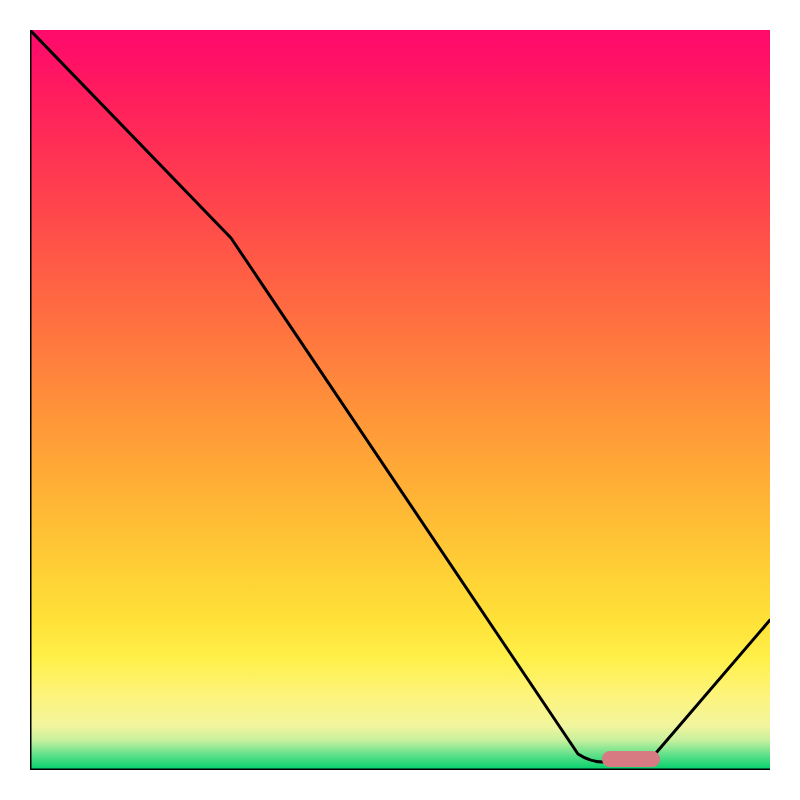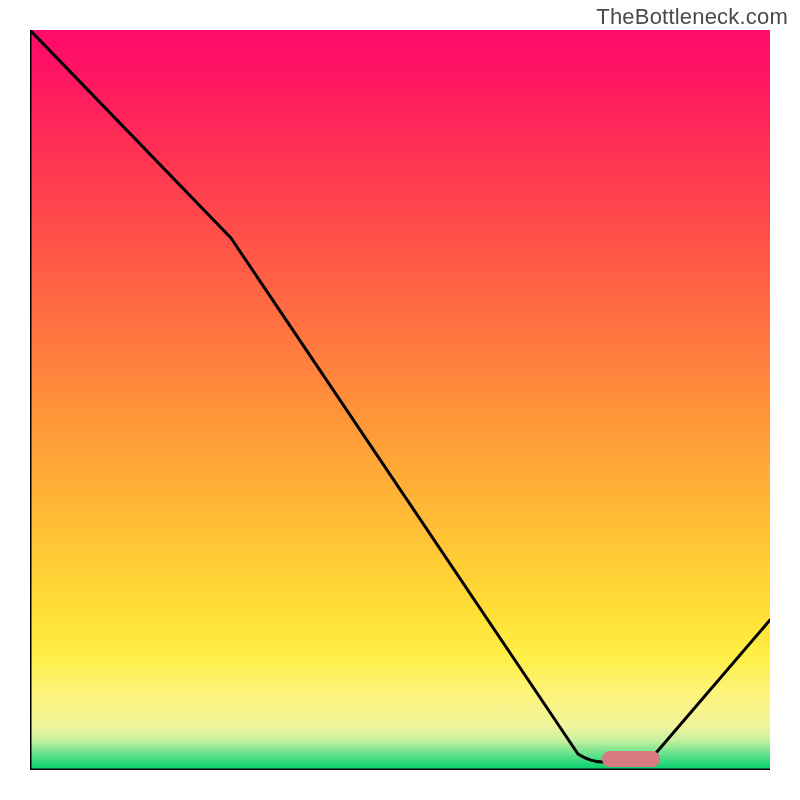--- a/index.html
+++ b/index.html
@@ -82,21 +82,20 @@
     height: 16px;
     border-radius: 8px;
     background: #d77a81;
   }
 </style>
 </head>
 <body>
 
 <div class="container">
 
-  <div class="watermark">TheBottleneck.com</div>
 
   <div class="plot">
 
     <div class="gradient"></div>
 
     <svg class="curve" viewBox="0 0 740 740" preserveAspectRatio="none">
       <path id="curve-path" fill="none" stroke="#000000" stroke-width="3" stroke-linecap="round" stroke-linejoin="round" d="M 0 0 L 201 208 L 548 724 Q 565 735 582 731 Q 601 732 620 730 L 740 590"></path>
     </svg>
 
     <div id="marker" class="marker" style="left: 572px; top: 721px; width: 58px; height: 16px; border-radius: 8px; background: rgb(215, 122, 129);"></div>

